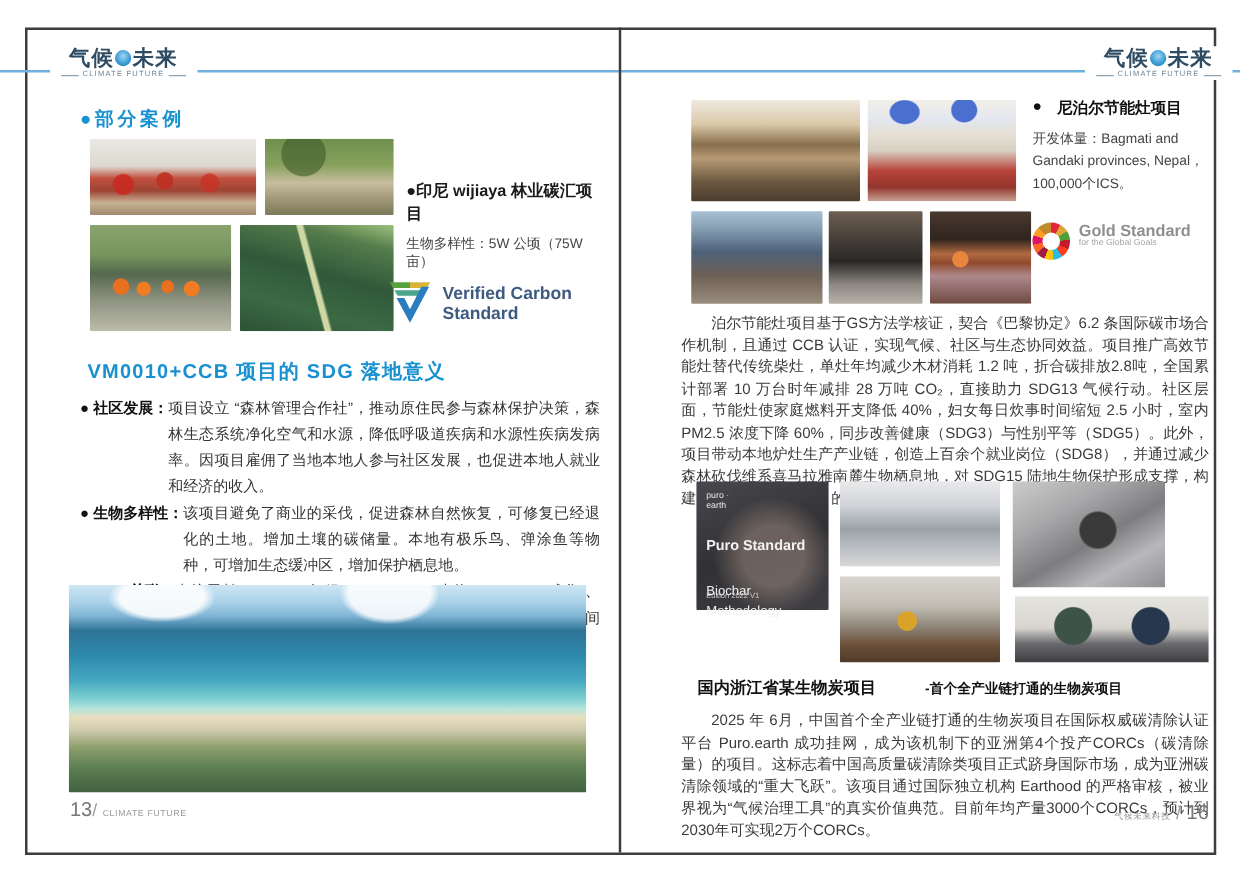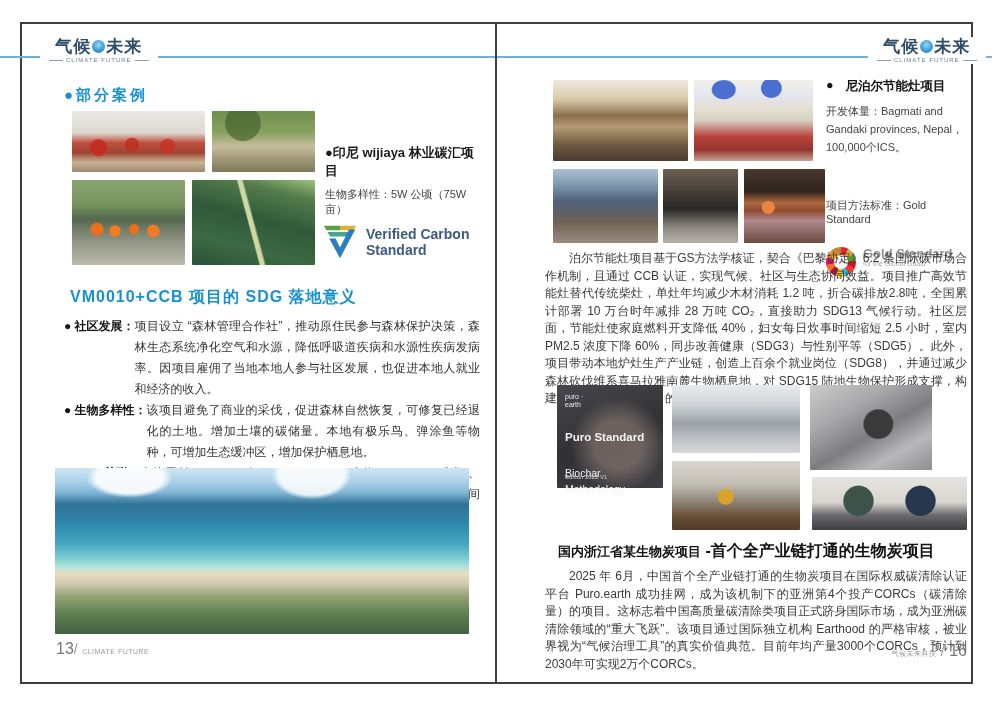--- a/index.html
+++ b/index.html
@@ -27,21 +27,21 @@
   .case-title{font-size:13px;font-weight:bold;color:#1a1a1a;}
   .case-sub{font-size:11px;color:#444;margin-top:7px;}
   .sdg-heading{font-size:16px;font-weight:bold;color:#1791d0;letter-spacing:1px;}
   .bullets{width:416px;font-size:12px;line-height:21px;color:#333;}
   .bullet{display:flex;}
   .bullet .lbl{white-space:nowrap;font-weight:bold;color:#111;}
   .bullet .txt{flex:1;text-align:justify;}
   .para{font-size:12px;line-height:17.5px;text-align:justify;color:#3a3a3a;text-indent:2em;}
   .case3-line{font-size:13px;color:#111;}
   .case3-line .t1{font-weight:bold;}
-  .case3-line .t2{font-weight:bold;font-size:16px;}
+  .case3-line .t2{font-weight:bold;font-size:11px;margin-left:36px;}
   
   .side-col{width:146px;}
   .side-title{display:flex;gap:12px;font-size:12.5px;font-weight:bold;color:#111;}
   .side-line{font-size:11px;color:#444;line-height:18px;}
   .side-standard{font-size:11px;color:#444;margin-top:42px;}
   
   .footer{color:#8a8a8a;white-space:nowrap;}
   .pgnum{font-size:16px;color:#777;}
   .pgslash{font-size:14px;color:#999;}
   .pgsmall{font-size:7px;letter-spacing:.5px;color:#9a9a9a;}
@@ -152,21 +152,21 @@
 <div class="ph ph-a" style="left:72px;top:111px;width:133px;height:61px;"></div>
 <div class="ph ph-b" style="left:212px;top:111px;width:103px;height:61px;"></div>
 <div class="ph ph-c" style="left:72px;top:180px;width:113px;height:85px;"></div>
 <div class="ph ph-d" style="left:192px;top:180px;width:123px;height:85px;"></div>
 
 <div class="abs" style="left:325px;top:108px;width:160px;margin-top:36px;">
   <div class="case-title">●印尼 wijiaya 林业碳汇项目</div>
   <div class="case-sub">生物多样性：5W 公顷（75W 亩）</div>
 </div>
 
-<div class="abs vcs" style="left:322px;top:222px;">
+<div class="abs vcs" style="left:310px;top:222px;">
   <svg width="36" height="40" viewBox="0 0 40 40">
     <polygon points="2,2 20,2 20,7 5,7" fill="#5aa23f"></polygon>
     <polygon points="20,2 38,2 35,7 20,7" fill="#d9b43a"></polygon>
     <polygon points="6,9 34,9 31,14 9,14" fill="#49a68c"></polygon>
     <polygon points="8,16 15,16 20,26 30,6 37,6 20,38" fill="#2b7dc0"></polygon>
   </svg>
   <div class="vcs-text">
     <div>Verified Carbon</div>
     <div>Standard</div>
   </div>
@@ -203,21 +203,20 @@
 <div class="ph ph-m5" style="left:744px;top:169px;width:81px;height:74px;"></div>
 
 <div class="abs side-col" style="left:826px;top:78px;">
   <div class="side-title">
     <span>●</span>
     <span>尼泊尔节能灶项目</span>
   </div>
   <div class="side-line" style="margin-top:7px;">开发体量：Bagmati and</div>
   <div class="side-line">Gandaki provinces, Nepal，</div>
   <div class="side-line">100,000个ICS。</div>
-  <div class="side-standard">项目方法标准：Gold Standard</div>
   <div class="gold" style="margin-top:22px;">
     <div class="gold-wheel"></div>
     <div>
       <div class="gold-t1">Gold Standard</div>
       <div class="gold-t2">for the Global Goals</div>
     </div>
   </div>
 </div>
 
 <div class="abs para" style="left:545px;top:250px;width:422px;">泊尔节能灶项目基于GS方法学核证，契合《巴黎协定》6.2 条国际碳市场合作机制，且通过 CCB 认证，实现气候、社区与生态协同效益。项目推广高效节能灶替代传统柴灶，单灶年均减少木材消耗 1.2 吨，折合碳排放2.8吨，全国累计部署 10 万台时年减排 28 万吨 CO₂，直接助力 SDG13 气候行动。社区层面，节能灶使家庭燃料开支降低 40%，妇女每日炊事时间缩短 2.5 小时，室内PM2.5 浓度下降 60%，同步改善健康（SDG3）与性别平等（SDG5）。此外，项目带动本地炉灶生产产业链，创造上百余个就业岗位（SDG8），并通过减少森林砍伐维系喜马拉雅南麓生物栖息地，对 SDG15 陆地生物保护形成支撑，构建 “减排 - 发展 - 保护” 的可持续范式。</div>

